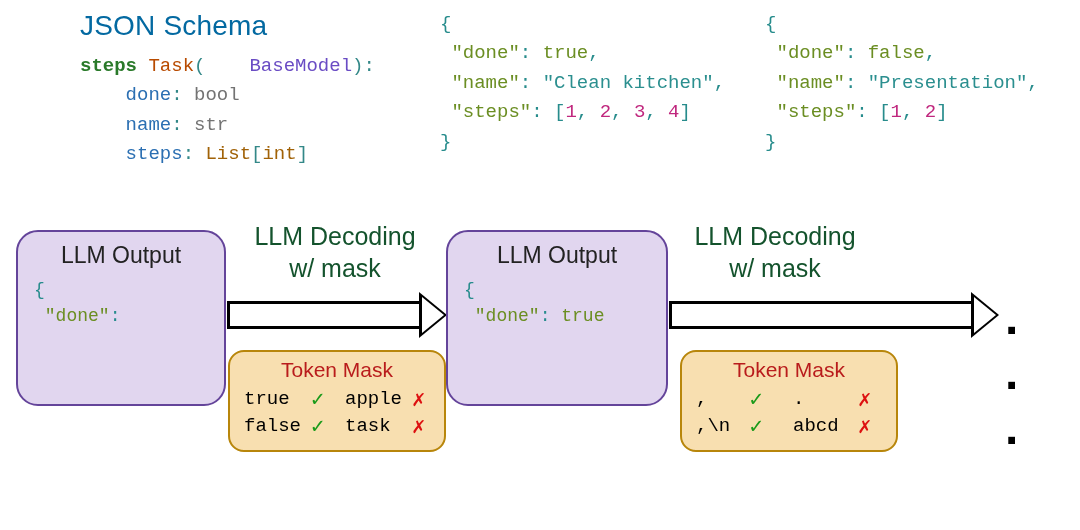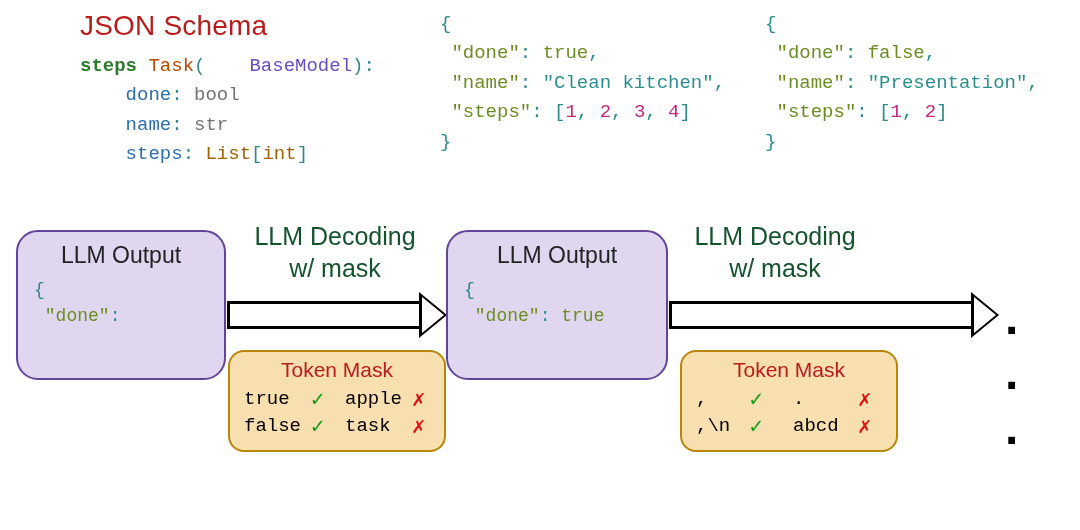--- a/index.html
+++ b/index.html
@@ -15,21 +15,21 @@
 
   
   .top-row { display: flex; gap: 60px; }
   .schema-col, .examples-col { flex: none; }
   .schema-col { width: 300px; margin-left: 50px; }
   .examples-col { display: flex; gap: 40px; }
 
   .heading {
     font-size: 28px;
     font-weight: 400;
-    color: #b91c1c;
+    color: #0369a1;
     letter-spacing: 0.2px;
     margin-bottom: 10px;
   }
   .heading.examples { margin-left: 60px; }
 
   .code, .json-code {
     font-family: Consolas, "Courier New", monospace;
     font-size: 19px;
     line-height: 1.55;
     white-space: pre;
@@ -55,21 +55,21 @@
   
   .flow-row {
     position: relative;
     margin-top: 30px;
     height: 260px;
   }
 
   .llm-box {
     position: absolute;
     width: 210px;
-    height: 150px;
+    height: 176px;
     background: #e1d6ef;
     border: 2px solid #64449a;
     border-radius: 22px;
     padding: 10px 16px 12px 16px;
   }
   .llm-box .title {
     font-size: 23px;
     text-align: center;
     color: #222;
     margin-bottom: 8px;

